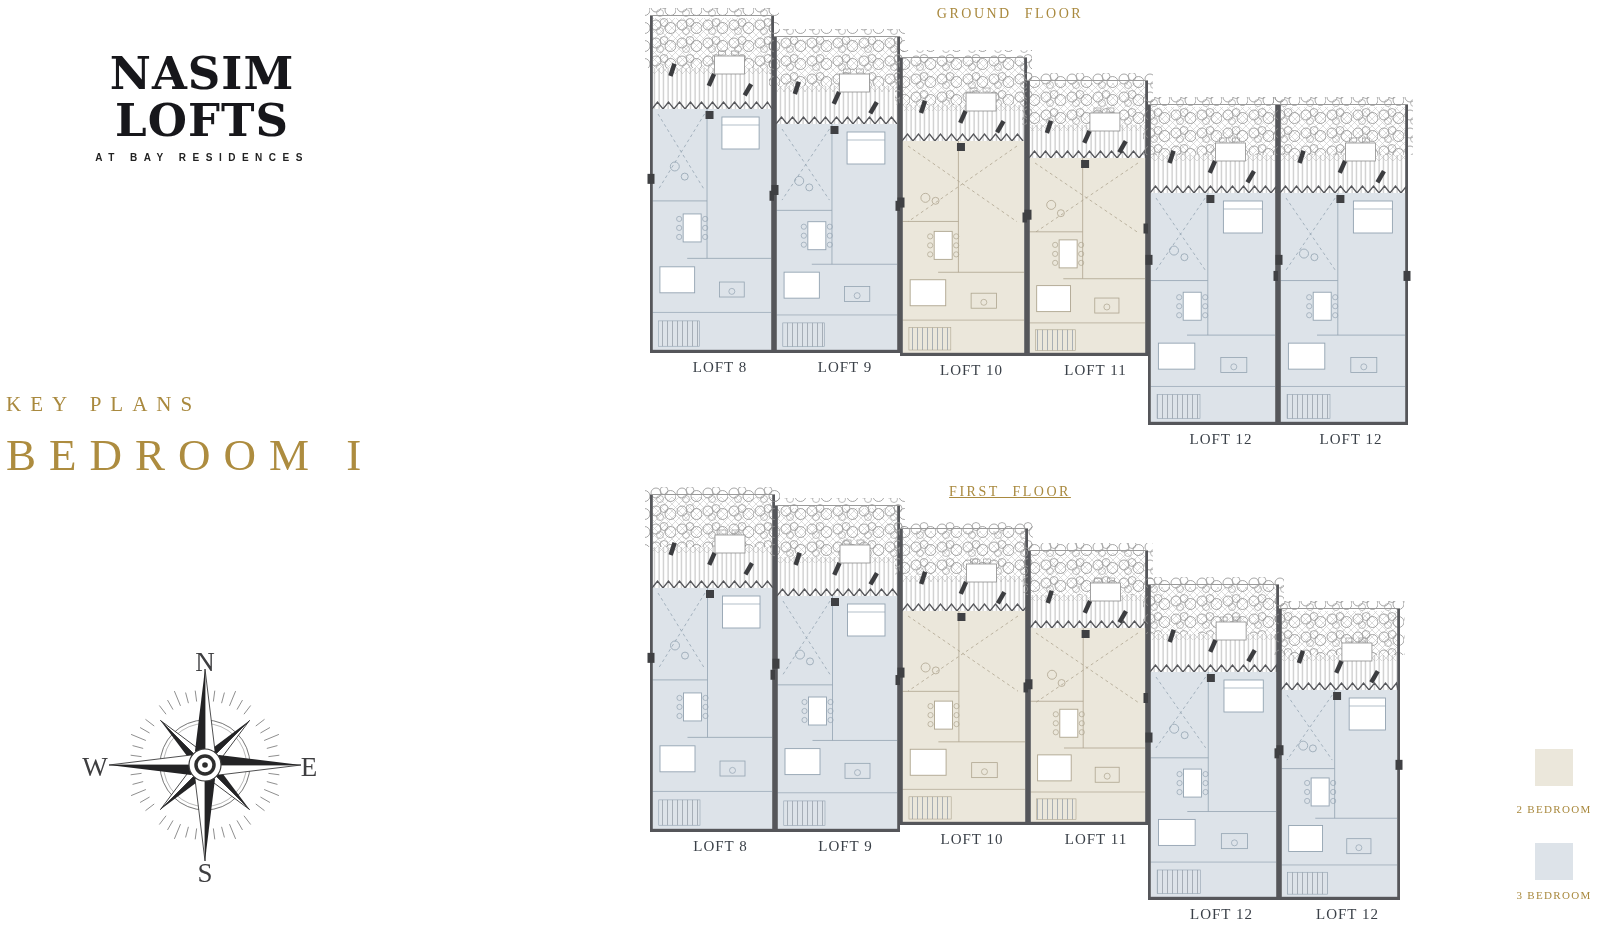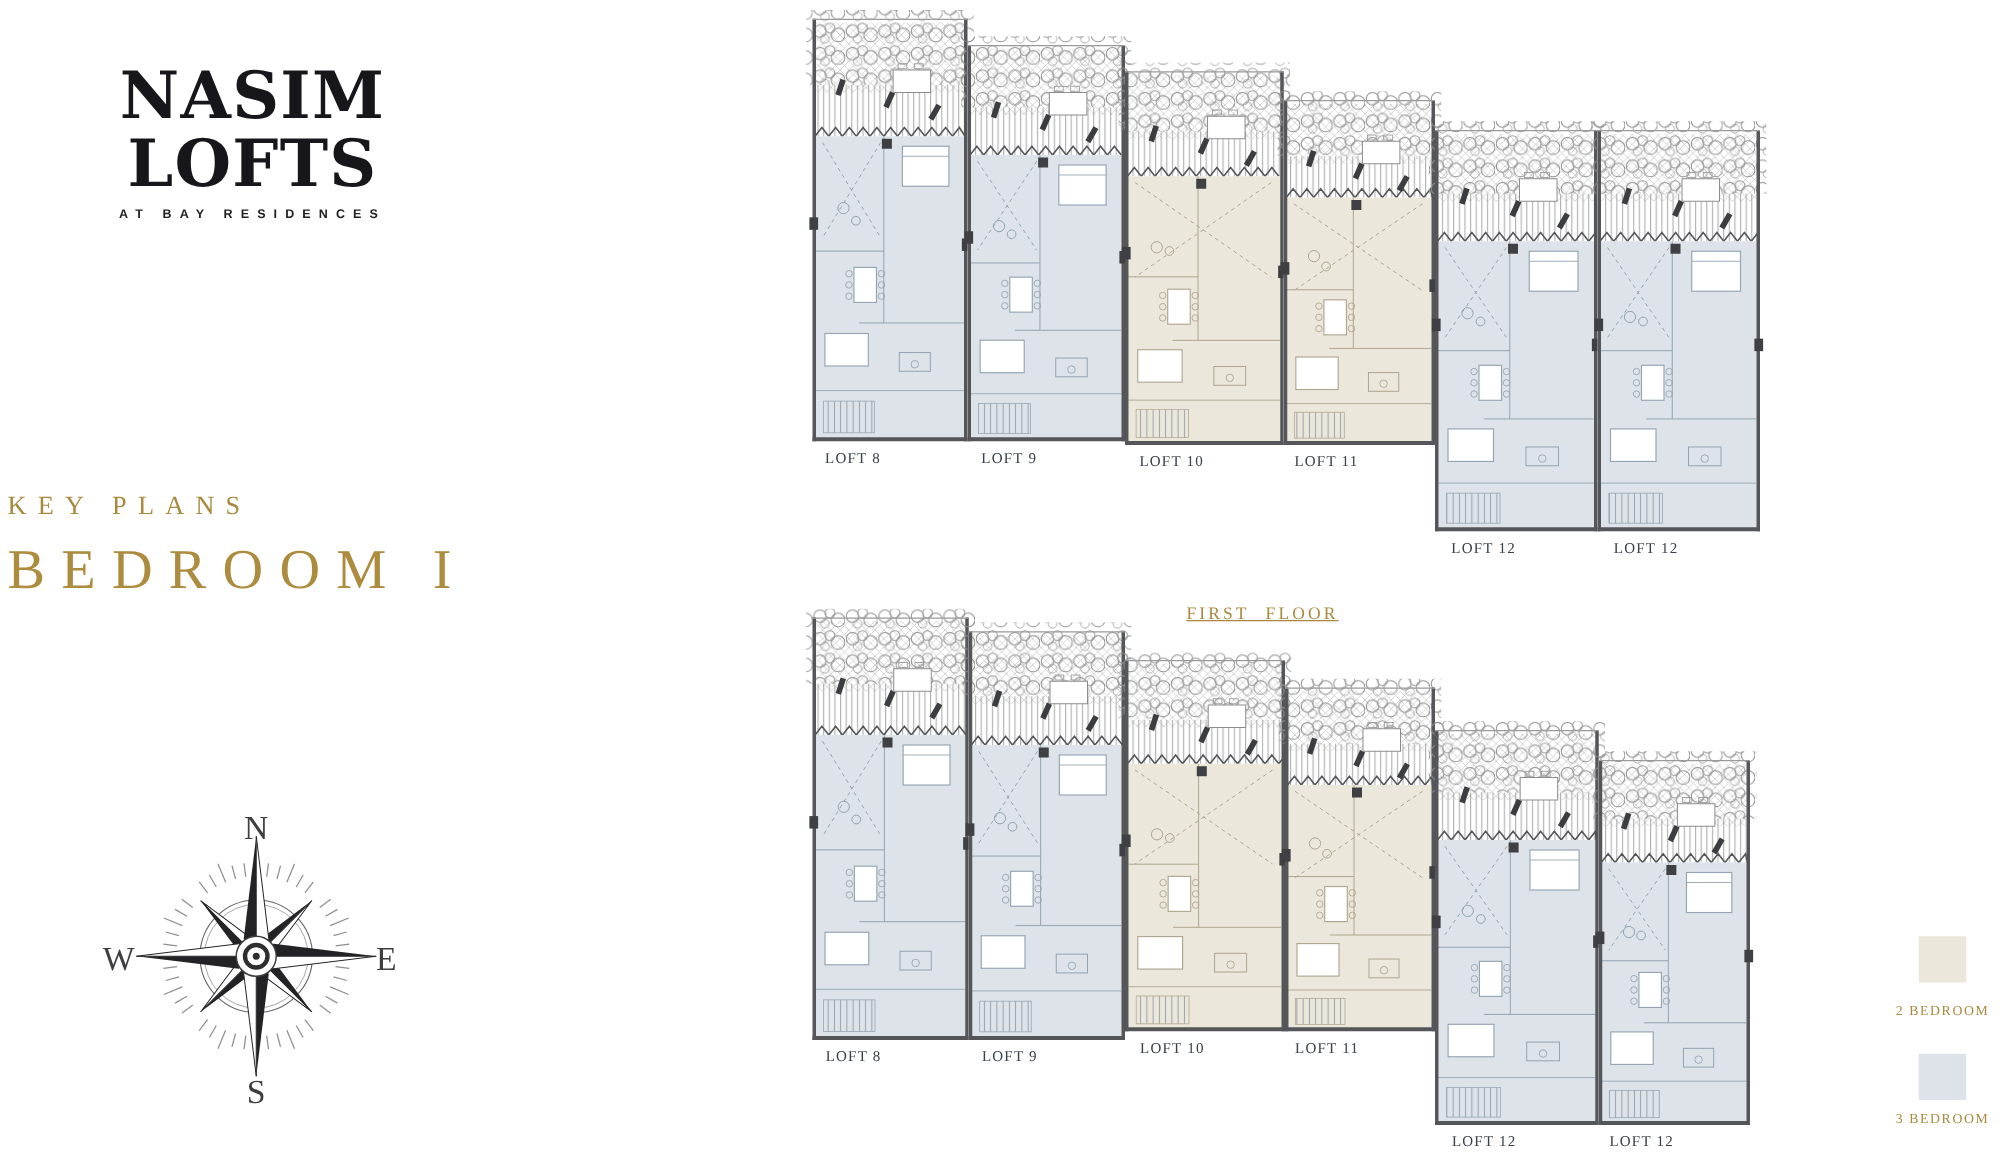--- a/index.html
+++ b/index.html
@@ -1,34 +1,34 @@
 <!DOCTYPE html>
 <html><head>
 <meta charset="utf-8">
 <style>
   html,body{margin:0;padding:0;background:#ffffff;}
   .page{position:relative;width:1600px;height:934px;background:#ffffff;overflow:hidden;
         font-family:"Liberation Serif","DejaVu Serif",serif;}
   
   .brand{position:absolute;left:44px;top:50px;width:316px;text-align:center;}
   .brand-name{font-family:"DejaVu Serif","Liberation Serif",serif;font-weight:700;
-              font-size:52px;letter-spacing:1px;color:#17171b;line-height:1.05;}
+              font-size:45px;letter-spacing:1px;color:#17171b;line-height:1.05;}
   .brand-tagline{margin-top:7px;font-family:"Liberation Sans","DejaVu Sans",sans-serif;
               font-size:10px;letter-spacing:6.5px;color:#222;font-weight:700;}
   
   .keyplans{position:absolute;left:6px;top:392px;width:394px;text-align:left;}
   .kp-eyebrow{font-size:21px;letter-spacing:9px;color:#a9893e;}
   .kp-title{margin-top:12px;font-size:45px;letter-spacing:13px;color:#ad8c3f;}
   
   .floor-title{position:absolute;width:600px;text-align:center;font-size:14px;
                letter-spacing:2.5px;word-spacing:7px;color:#a9893e;}
   .floor-title.ground{left:710px;top:6px;}
   .floor-title.first{left:710px;top:484px;text-decoration:underline;}
   
-  .loft-label{position:absolute;width:120px;text-align:left;font-size:12px;
+  .loft-label{position:absolute;width:120px;text-align:center;font-size:15px;
               letter-spacing:1px;color:#3a4048;}
   
   .legend-swatch{position:absolute;width:38px;height:37px;}
   .legend-label{position:absolute;width:126px;text-align:center;font-size:11px;
                 letter-spacing:1.3px;color:#a9893e;}
   
   #plans,#compass-box{position:absolute;}
   #plans{left:0;top:0;}
   #compass-box{left:58px;top:628px;}
   .compass-letter{font-family:"Liberation Serif","DejaVu Serif",serif;font-size:27px;fill:#3e3e40;}
@@ -41,20 +41,21 @@
   <header class="brand">
     <div class="brand-name">NASIM LOFTS</div>
     <div class="brand-tagline">AT BAY RESIDENCES</div>
   </header>
 
   <section class="keyplans">
     <div class="kp-eyebrow">KEY PLANS</div>
     <div class="kp-title">BEDROOM I</div>
   </section>
 
+  <div class="floor-title ground">GROUND FLOOR</div>
   <div class="floor-title first">FIRST FLOOR</div>
 
   <svg id="plans" width="1600" height="934" viewBox="0 0 1600 934">
       <defs>
         <pattern id="p-foliage" width="26" height="18" patternUnits="userSpaceOnUse">
           <circle cx="6" cy="7" r="5" fill="none" stroke="#8f8f8f" stroke-width="0.8"></circle>
           <circle cx="14" cy="4.5" r="4" fill="none" stroke="#9a9a9a" stroke-width="0.8"></circle>
           <circle cx="20.5" cy="10" r="5.5" fill="none" stroke="#8f8f8f" stroke-width="0.8"></circle>
           <circle cx="10" cy="13" r="3.5" fill="none" stroke="#a0a0a0" stroke-width="0.7"></circle>
         </pattern>

